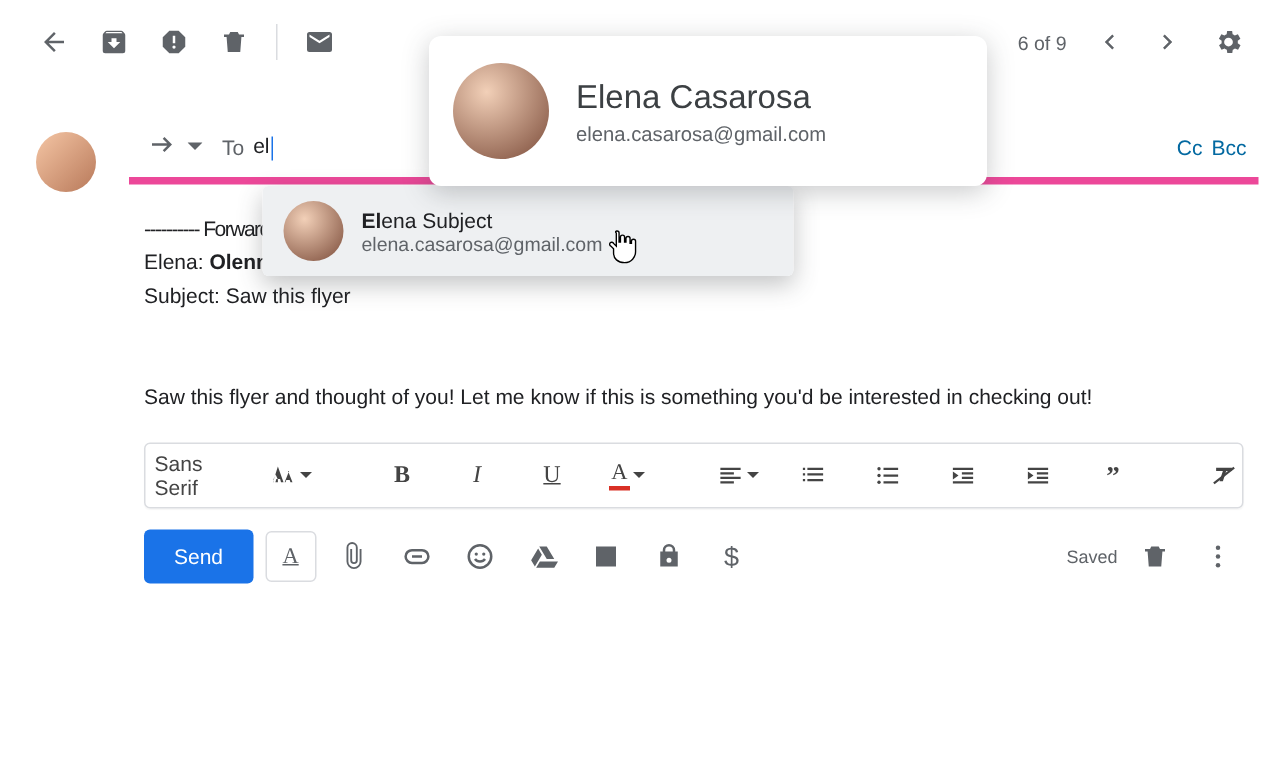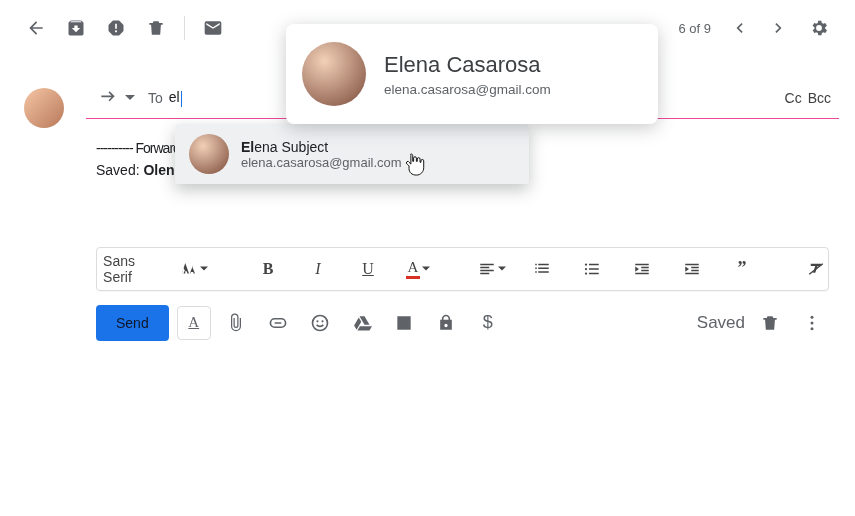--- a/index.html
+++ b/index.html
@@ -5,40 +5,40 @@
 * { box-sizing: border-box; margin: 0; padding: 0; }
 body { font-family: Arial, Helvetica, sans-serif; width: 855px; height: 516px; background: #fff; overflow: hidden; color: #202124; font-size: 14px; position: relative; }
 .toolbar { display: flex; align-items: center; height: 56px; padding: 0 16px; color: #5f6368; }
 .toolbar .tbtn { width: 40px; height: 40px; display: flex; align-items: center; justify-content: center; border-radius: 50%; cursor: pointer; }
 .toolbar .tbtn svg { width: 20px; height: 20px; fill: #5f6368; }
 .toolbar .sep { width: 1px; height: 24px; background: #dadce0; margin: 0 8px; }
 .toolbar .spacer { flex: 1; }
 .toolbar .counter { color: #5f6368; font-size: 13px; margin-right: 8px; }
 .avatar-left { position: absolute; left: 24px; top: 88px; width: 40px; height: 40px; border-radius: 50%; background: linear-gradient(135deg,#f5c6a5,#b8795a); overflow:hidden; }
 .compose { position: absolute; left: 86px; top: 80px; right: 16px; }
-.to-row { display: flex; align-items: center; padding: 8px 8px 10px 8px; border-bottom: 1px solid #ec4899; }
+.to-row { display: flex; align-items: center; padding: 8px 8px 10px 8px; border-bottom: 5px solid #ec4899; }
 .to-row .reply-icon { width: 28px; display:flex; align-items:center; justify-content:center; color:#5f6368; }
 .to-row .reply-icon svg { width:20px; height:20px; fill:#5f6368; }
 .to-row .chev { width:16px; display:flex; align-items:center; justify-content:center; margin-right: 10px; }
 .to-row .chev svg { width:10px; height:10px; fill:#5f6368; }
 .to-row .to-label { color:#5f6368; margin-right: 6px; }
-.to-row .ccbcc { color:#404040; font-size:14px; cursor:pointer; margin-left:6px; }
+.to-row .ccbcc { color:#0369a1; font-size:14px; cursor:pointer; margin-left:6px; }
 .body-area { padding: 18px 10px 10px 10px; line-height: 1.6; font-size: 14px; }
 .body-area .dashline { letter-spacing: -1px; }
 .fmt-toolbar { margin: 10px 10px 0 10px; display:flex; align-items:center; height:44px; border:1px solid #dadce0; border-radius:4px; box-shadow: 0 1px 1px rgba(0,0,0,.04); padding:0 6px; gap:16px; }
 .fmt-toolbar .fbtn { min-width:34px; height:34px; display:flex; align-items:center; justify-content:center; border-radius:4px; cursor:pointer; color:#444; font-family: 'Times New Roman', serif; }
 .fmt-toolbar .fbtn svg { width:18px; height:18px; fill:#444; }
 .fmt-toolbar .fsep { width:1px; height:24px; background:#dadce0; margin:0 4px; }
 .fmt-toolbar .font-name { font-family: Arial; font-size:14px; padding:0 6px 0 10px; display:flex; align-items:center; gap:6px; }
 .bottom-row { display:flex; align-items:center; padding: 14px 10px 10px 10px; gap:8px; }
-.send-btn { background:#1a73e8; color:#0f172a; border:none; border-radius:4px; height:36px; padding:0 20px; font-size:14px; font-weight:500; cursor:pointer; }
+.send-btn { background:#1a73e8; color:#ffffff; border:none; border-radius:4px; height:36px; padding:0 20px; font-size:14px; font-weight:500; cursor:pointer; }
 .ibtn { width:34px; height:34px; display:flex; align-items:center; justify-content:center; border-radius:4px; cursor:pointer; color:#5f6368; }
 .ibtn svg { width:20px; height:20px; fill:#5f6368; }
 .ibtn.boxed { border:1px solid #dadce0; }
-.bottom-row .saved { margin-left:auto; color:#5f6368; font-size:17px; }
+.bottom-row .saved { margin-left:auto; color:#5f6368; font-size:12px; }
 .popover-big { position:absolute; left:286px; top:24px; width:372px; height:100px; background:#fff; border-radius:8px; box-shadow: 0 4px 18px rgba(60,64,67,.28); display:flex; align-items:center; padding:16px; gap:18px; }
 .popover-big .av { width:64px; height:64px; border-radius:50%; background: radial-gradient(circle at 35% 30%, #f2d0b8, #7a4a38); }
 .popover-big .nm { font-size:22px; color:#3c4043; }
 .popover-big .em { font-size:13.5px; color:#5f6368; margin-top:4px; }
 .suggest { position:absolute; left:175px; top:124px; width:354px; background:#fff; border-radius:4px; box-shadow:0 6px 16px rgba(60,64,67,.3); overflow:hidden; }
 .suggest .row { display:flex; align-items:center; padding:10px 14px; gap:12px; background:#eef0f2; cursor:pointer; }
 .suggest .sav { width:40px; height:40px; border-radius:50%; background: radial-gradient(circle at 35% 30%, #f2d0b8, #7a4a38); }
 .suggest .snm { font-size:14px; color:#202124; }
 .suggest .snm b { font-weight:700; }
 .suggest .sem { font-size:13px; color:#5f6368; }
@@ -111,23 +111,25 @@
     <span class="to-label">To</span>
     <span style="flex:1;">
       <span>el</span><span class="caret"></span>
     </span>
     <span class="ccbcc">Cc</span>
     <span class="ccbcc">Bcc</span>
   </div>
 
   <div class="body-area">
     <div class="dashline">---------- Forwarded message ----------</div>
-    <div><span>Saved: </span><b>Olenna Mason</b><span> &lt;lakestone.omason@gmail.com&gt;</span></div>
+    <div><span>Elena: </span><b>Olenna Mason</b><span> &lt;lakestone.omason@gmail.com&gt;</span></div>
+    <div>Subject: Saw this flyer</div>
     <br>
     <br>
+    <div>Saw this flyer and thought of you! Let me know if this is something you'd be interested in checking out!</div>
   </div>
 
   <div class="fmt-toolbar">
     <div class="font-name fbtn">
         <span>Sans Serif</span>
         <svg viewBox="0 0 10 10" style="width:8px;height:8px">
           <path d="M0 2l5 5 5-5z"></path>
         </svg>
       </div>
     <div class="fsep"></div>

